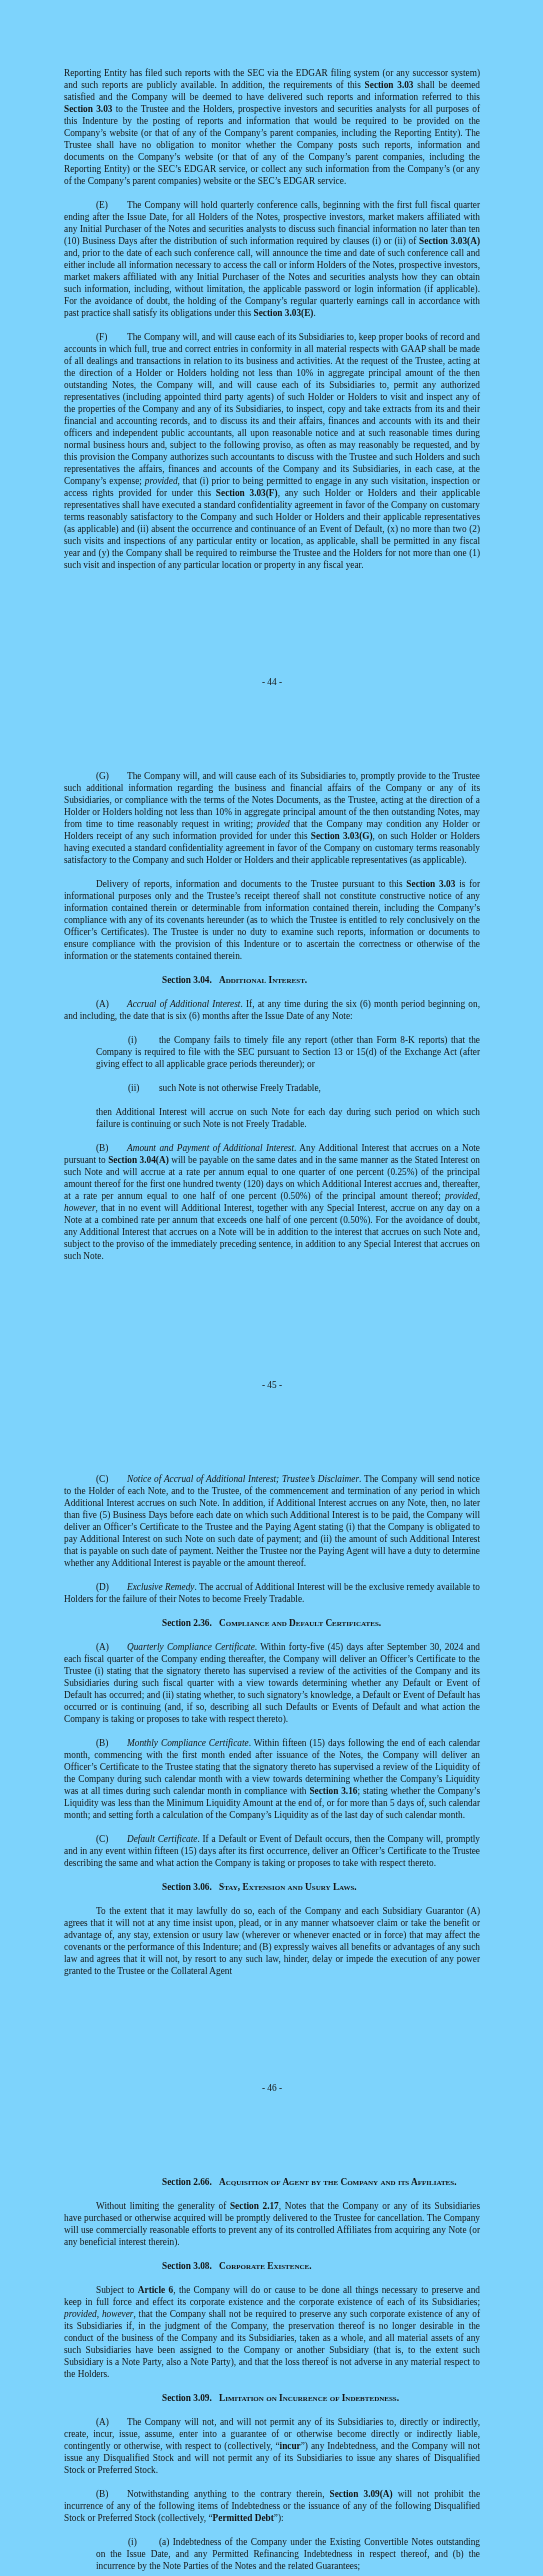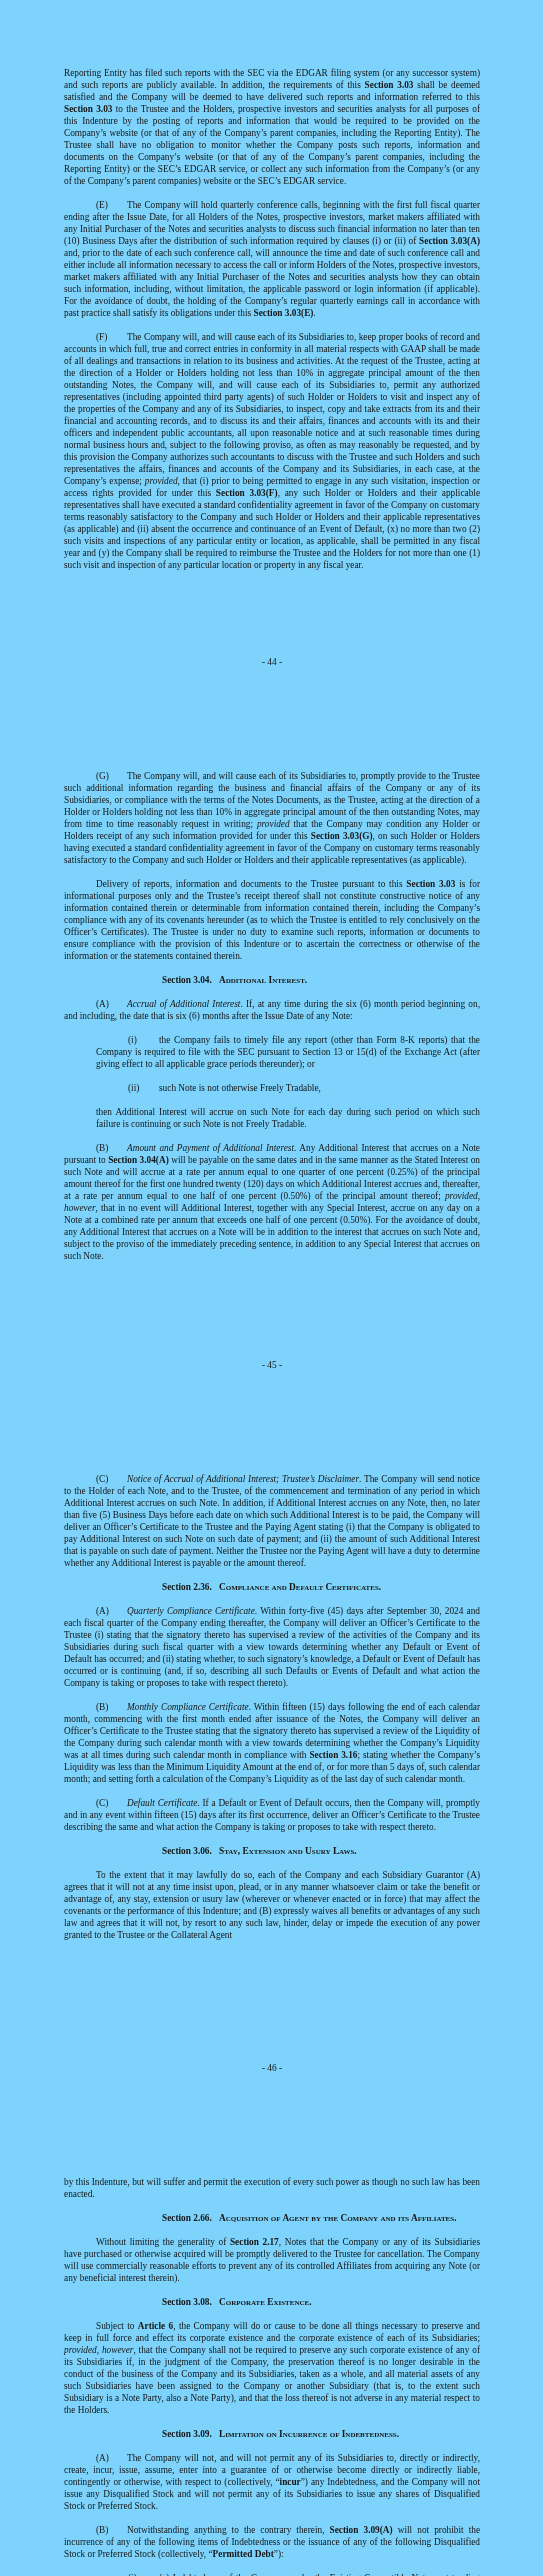--- a/index.html
+++ b/index.html
@@ -33,21 +33,21 @@
   p.body    { text-indent: 32px; }
   p.sub     { margin-left: 32px; text-indent: 32px; }
   p.subcont { margin-left: 32px; text-indent: 0; font-family: Liberation Serif, serif; }
   .lbl { display: inline-block; width: 31px; text-indent: 0; }
   p.heading { margin-left: 98px; font-weight: bold; }
   .hlabel { font-weight: bold; }
   .htab { display: inline-block; width: 7.2px; }
   .htitle { font-weight: bold; font-variant: small-caps; }
   .pageno {
     position: absolute;
-    top: 656px;
+    top: 676px;
     left: 0;
     width: 100%;
     text-align: center;
     font-size: 9.3px;
     line-height: 12px;
   }
   b { font-weight: bold; }
   i { font-style: italic; font-family: Liberation Serif, serif; }
 </style>
 </head>
@@ -71,32 +71,32 @@
         <p class="sub"><span class="lbl">(i)</span>the Company fails to timely file any report (other than Form 8-K reports) that the Company is required to file with the SEC pursuant to Section 13 or 15(d) of the Exchange Act (after giving effect to all applicable grace periods thereunder); or</p>
         <p class="sub"><span class="lbl">(ii)</span>such Note is not otherwise Freely Tradable,</p>
         <p class="subcont">then Additional Interest will accrue on such Note for each day during such period on which such failure is continuing or such Note is not Freely Tradable.</p>
         <p class="body"><span class="lbl">(B)</span><i>Amount and Payment of Additional Interest</i>. Any Additional Interest that accrues on a Note pursuant to <b>Section 3.04(A)</b> will be payable on the same dates and in the same manner as the Stated Interest on such Note and will accrue at a rate per annum equal to one quarter of one percent (0.25%) of the principal amount thereof for the first one hundred twenty (120) days on which Additional Interest accrues and, thereafter, at a rate per annum equal to one half of one percent (0.50%) of the principal amount thereof; <i>provided</i>, <i>however</i>, that in no event will Additional Interest, together with any Special Interest, accrue on any day on a Note at a combined rate per annum that exceeds one half of one percent (0.50%). For the avoidance of doubt, any Additional Interest that accrues on a Note will be in addition to the interest that accrues on such Note and, subject to the proviso of the immediately preceding sentence, in addition to any Special Interest that accrues on such Note.</p>
       </div>
       <div class="pageno">- 45 -</div>
     </div>
     <div class="page">
       <div class="page-body">
         <p class="body"><span class="lbl">(C)</span><i>Notice of Accrual of Additional Interest; Trustee’s Disclaimer</i>. The Company will send notice to the Holder of each Note, and to the Trustee, of the commencement and termination of any period in which Additional Interest accrues on such Note. In addition, if Additional Interest accrues on any Note, then, no later than five (5) Business Days before each date on which such Additional Interest is to be paid, the Company will deliver an Officer’s Certificate to the Trustee and the Paying Agent stating (i) that the Company is obligated to pay Additional Interest on such Note on such date of payment; and (ii) the amount of such Additional Interest that is payable on such date of payment. Neither the Trustee nor the Paying Agent will have a duty to determine whether any Additional Interest is payable or the amount thereof.</p>
+        <p class="body"><span class="lbl">(D)</span><i>Exclusive Remedy</i>. The accrual of Additional Interest will be the exclusive remedy available to Holders for the failure of their Notes to become Freely Tradable.</p>
         <p class="heading"><span class="hlabel">Section 2.36.</span><span class="htab"></span><span class="htitle">Compliance and Default Certificates.</span></p>
         <p class="body"><span class="lbl">(A)</span><i>Quarterly Compliance Certificate</i>. Within forty-five (45) days after September 30, 2024 and each fiscal quarter of the Company ending thereafter, the Company will deliver an Officer’s Certificate to the Trustee (i) stating that the signatory thereto has supervised a review of the activities of the Company and its Subsidiaries during such fiscal quarter with a view towards determining whether any Default or Event of Default has occurred; and (ii) stating whether, to such signatory’s knowledge, a Default or Event of Default has occurred or is continuing (and, if so, describing all such Defaults or Events of Default and what action the Company is taking or proposes to take with respect thereto).</p>
         <p class="body"><span class="lbl">(B)</span><i>Monthly Compliance Certificate</i>. Within fifteen (15) days following the end of each calendar month, commencing with the first month ended after issuance of the Notes, the Company will deliver an Officer’s Certificate to the Trustee stating that the signatory thereto has supervised a review of the Liquidity of the Company during such calendar month with a view towards determining whether the Company’s Liquidity was at all times during such calendar month in compliance with <b>Section 3.16</b>; stating whether the Company’s Liquidity was less than the Minimum Liquidity Amount at the end of, or for more than 5 days of, such calendar month; and setting forth a calculation of the Company’s Liquidity as of the last day of such calendar month.</p>
         <p class="body"><span class="lbl">(C)</span><i>Default Certificate</i>. If a Default or Event of Default occurs, then the Company will, promptly and in any event within fifteen (15) days after its first occurrence, deliver an Officer’s Certificate to the Trustee describing the same and what action the Company is taking or proposes to take with respect thereto.</p>
         <p class="heading"><span class="hlabel">Section 3.06.</span><span class="htab"></span><span class="htitle">Stay, Extension and Usury Laws.</span></p>
         <p class="body">To the extent that it may lawfully do so, each of the Company and each Subsidiary Guarantor (A) agrees that it will not at any time insist upon, plead, or in any manner whatsoever claim or take the benefit or advantage of, any stay, extension or usury law (wherever or whenever enacted or in force) that may affect the covenants or the performance of this Indenture; and (B) expressly waives all benefits or advantages of any such law and agrees that it will not, by resort to any such law, hinder, delay or impede the execution of any power granted to the Trustee or the Collateral Agent</p>
       </div>
       <div class="pageno">- 46 -</div>
     </div>
     <div class="page">
       <div class="page-body">
-        <p class="cont">by this Indenture, but will suffer and permit the execution of every such power as though no such law has been enacted.</p>
         <p class="heading"><span class="hlabel">Section 2.66.</span><span class="htab"></span><span class="htitle">Acquisition of Agent by the Company and its Affiliates.</span></p>
         <p class="body">Without limiting the generality of <b>Section 2.17</b>, Notes that the Company or any of its Subsidiaries have purchased or otherwise acquired will be promptly delivered to the Trustee for cancellation. The Company will use commercially reasonable efforts to prevent any of its controlled Affiliates from acquiring any Note (or any beneficial interest therein).</p>
         <p class="heading"><span class="hlabel">Section 3.08.</span><span class="htab"></span><span class="htitle">Corporate Existence.</span></p>
         <p class="body">Subject to <b>Article 6</b>, the Company will do or cause to be done all things necessary to preserve and keep in full force and effect its corporate existence and the corporate existence of each of its Subsidiaries; <i>provided</i>, <i>however</i>, that the Company shall not be required to preserve any such corporate existence of any of its Subsidiaries if, in the judgment of the Company, the preservation thereof is no longer desirable in the conduct of the business of the Company and its Subsidiaries, taken as a whole, and all material assets of any such Subsidiaries have been assigned to the Company or another Subsidiary (that is, to the extent such Subsidiary is a Note Party, also a Note Party), and that the loss thereof is not adverse in any material respect to the Holders.</p>
         <p class="heading"><span class="hlabel">Section 3.09.</span><span class="htab"></span><span class="htitle">Limitation on Incurrence of Indebtedness.</span></p>
         <p class="body"><span class="lbl">(A)</span>The Company will not, and will not permit any of its Subsidiaries to, directly or indirectly, create, incur, issue, assume, enter into a guarantee of or otherwise become directly or indirectly liable, contingently or otherwise, with respect to (collectively, “<b>incur</b>”) any Indebtedness, and the Company will not issue any Disqualified Stock and will not permit any of its Subsidiaries to issue any shares of Disqualified Stock or Preferred Stock.</p>
         <p class="body"><span class="lbl">(B)</span>Notwithstanding anything to the contrary therein, <b>Section 3.09(A)</b> will not prohibit the incurrence of any of the following items of Indebtedness or the issuance of any of the following Disqualified Stock or Preferred Stock (collectively, “<b>Permitted Debt</b>”):</p>
         <p class="sub"><span class="lbl">(i)</span>(a) Indebtedness of the Company under the Existing Convertible Notes outstanding on the Issue Date, and any Permitted Refinancing Indebtedness in respect thereof, and (b) the incurrence by the Note Parties of the Notes and the related Guarantees;</p>
       </div>
     </div>

